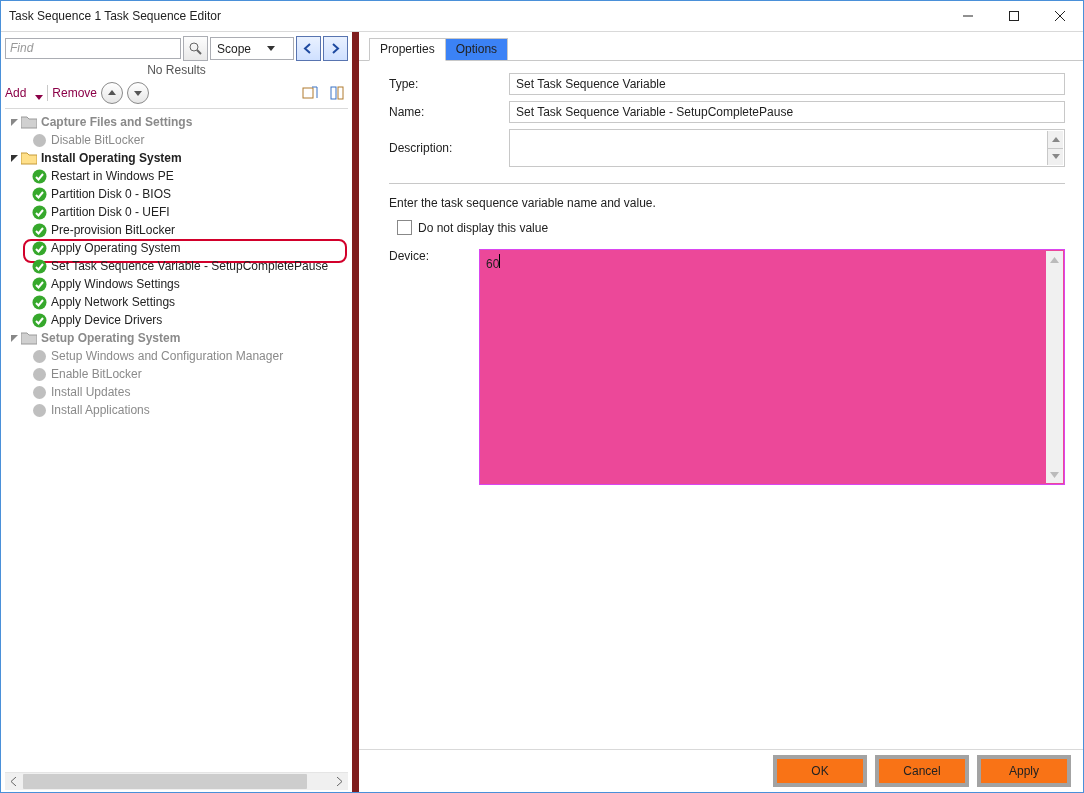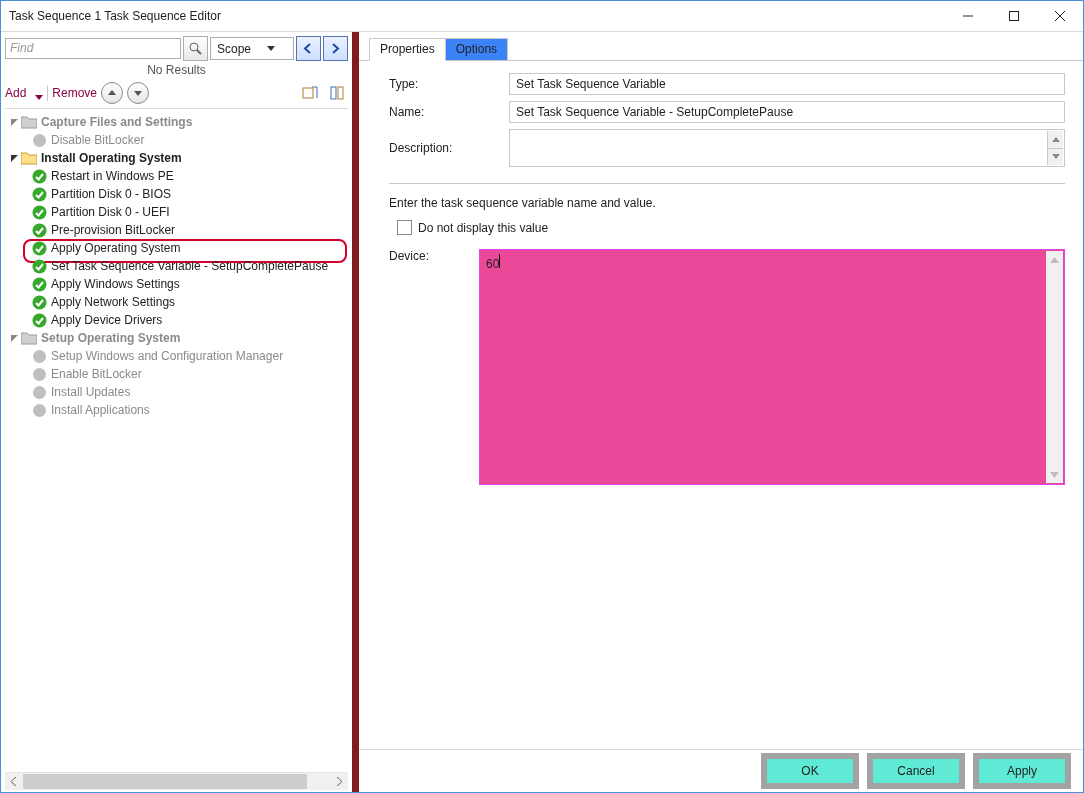--- a/index.html
+++ b/index.html
@@ -70,21 +70,21 @@
 .tsv-input{border:2px solid #d2002b;border-radius:8px;height:26px;padding:2px 8px;box-sizing:border-box;min-width:126px;display:flex;align-items:center;background:#fff}
 .chk-row{display:flex;align-items:center;margin:10px 0 14px 0;padding-left:8px}
 .chk{width:13px;height:13px;border:1px solid #888;margin-right:6px;background:#fff}
 
 .value-box{border:1px solid #d946ef;height:236px;position:relative;background:#ec4899;padding:4px 6px;box-sizing:border-box;font-size:12px}
 .value-box .vscroll{position:absolute;right:1px;top:1px;bottom:1px;width:17px;background:#f0f0f0;display:flex;flex-direction:column}
 .vsb-btn{height:17px;display:flex;align-items:center;justify-content:center}
 .cursor-line{display:inline-block;border-right:1px solid #000;padding-right:0;height:14px}
 
 .footer{height:42px;border-top:1px solid #d9d9d9;display:flex;justify-content:flex-end;align-items:center;padding:0 12px;gap:8px}
-.btn{width:86px;height:24px;border:6px solid #a3a3a3;background:#5eead4;display:flex;align-items:center;justify-content:center}
+.btn{width:86px;height:24px;border:4px solid #a3a3a3;background:#f97316;display:flex;align-items:center;justify-content:center}
 
 
 .ico-folder{width:16px;height:14px}
 .ico-check{width:15px;height:15px}
 .ico-grey{width:13px;height:13px;border-radius:50%;background:#bfbfbf}
 </style>
 </head>
 <body>
 
 <div class="window">

